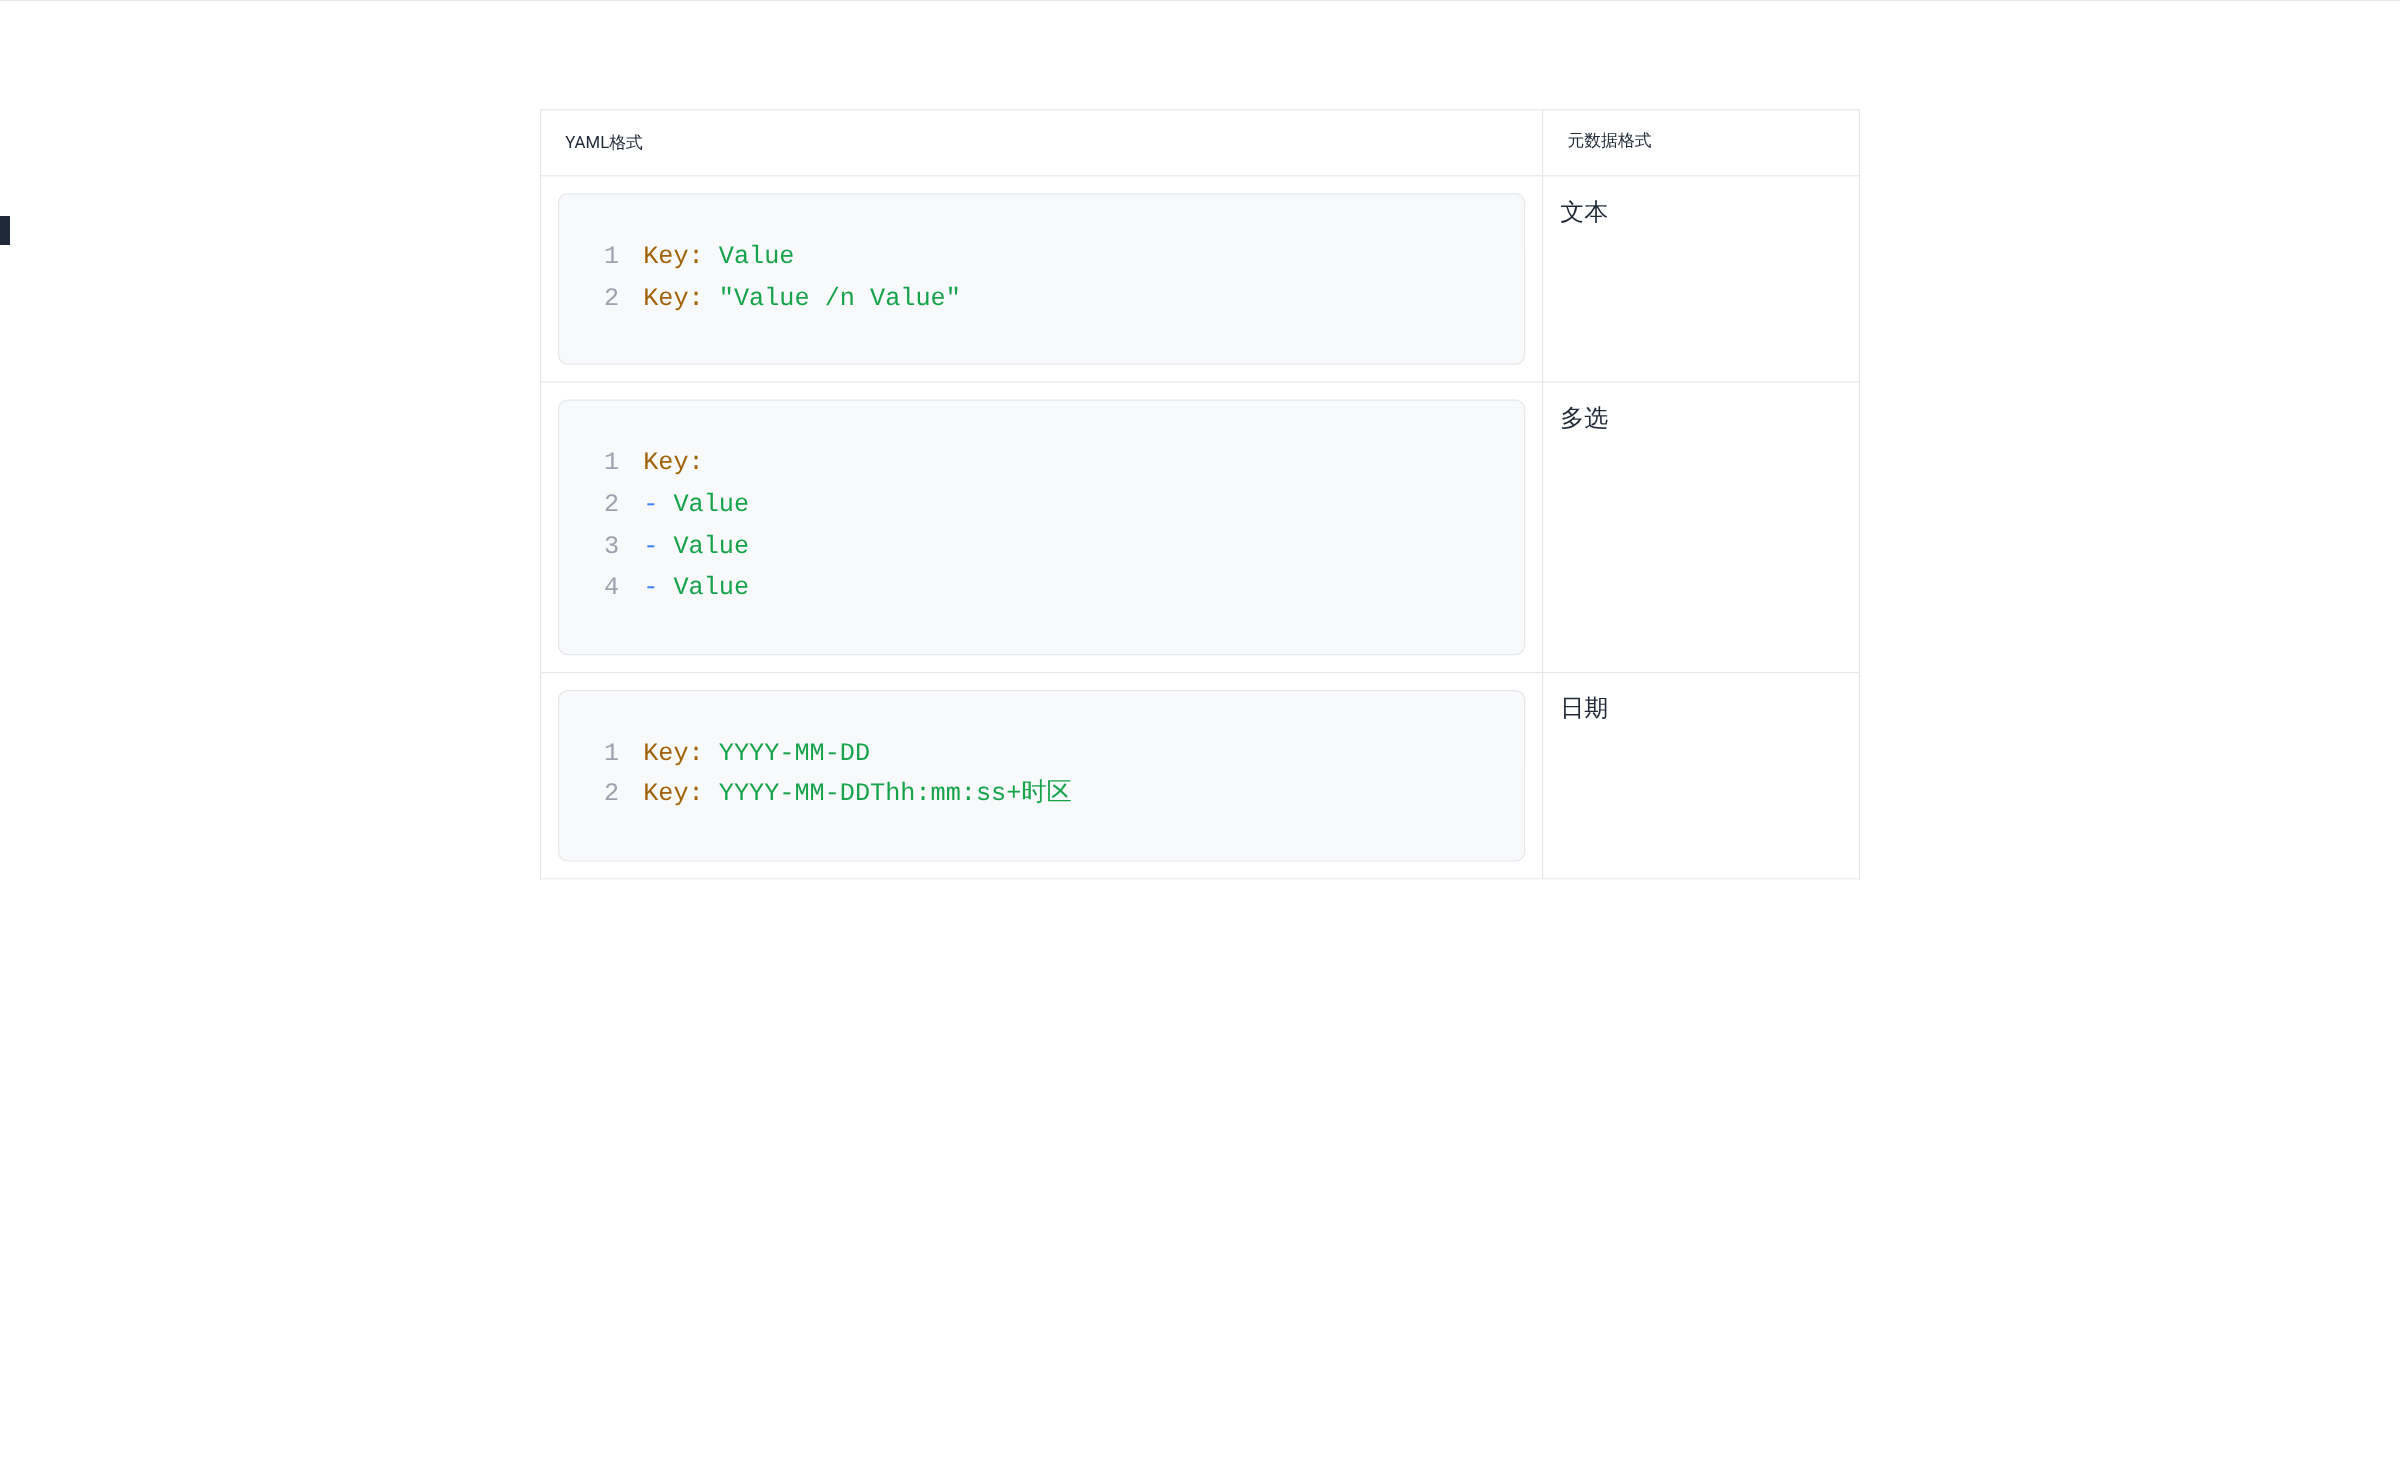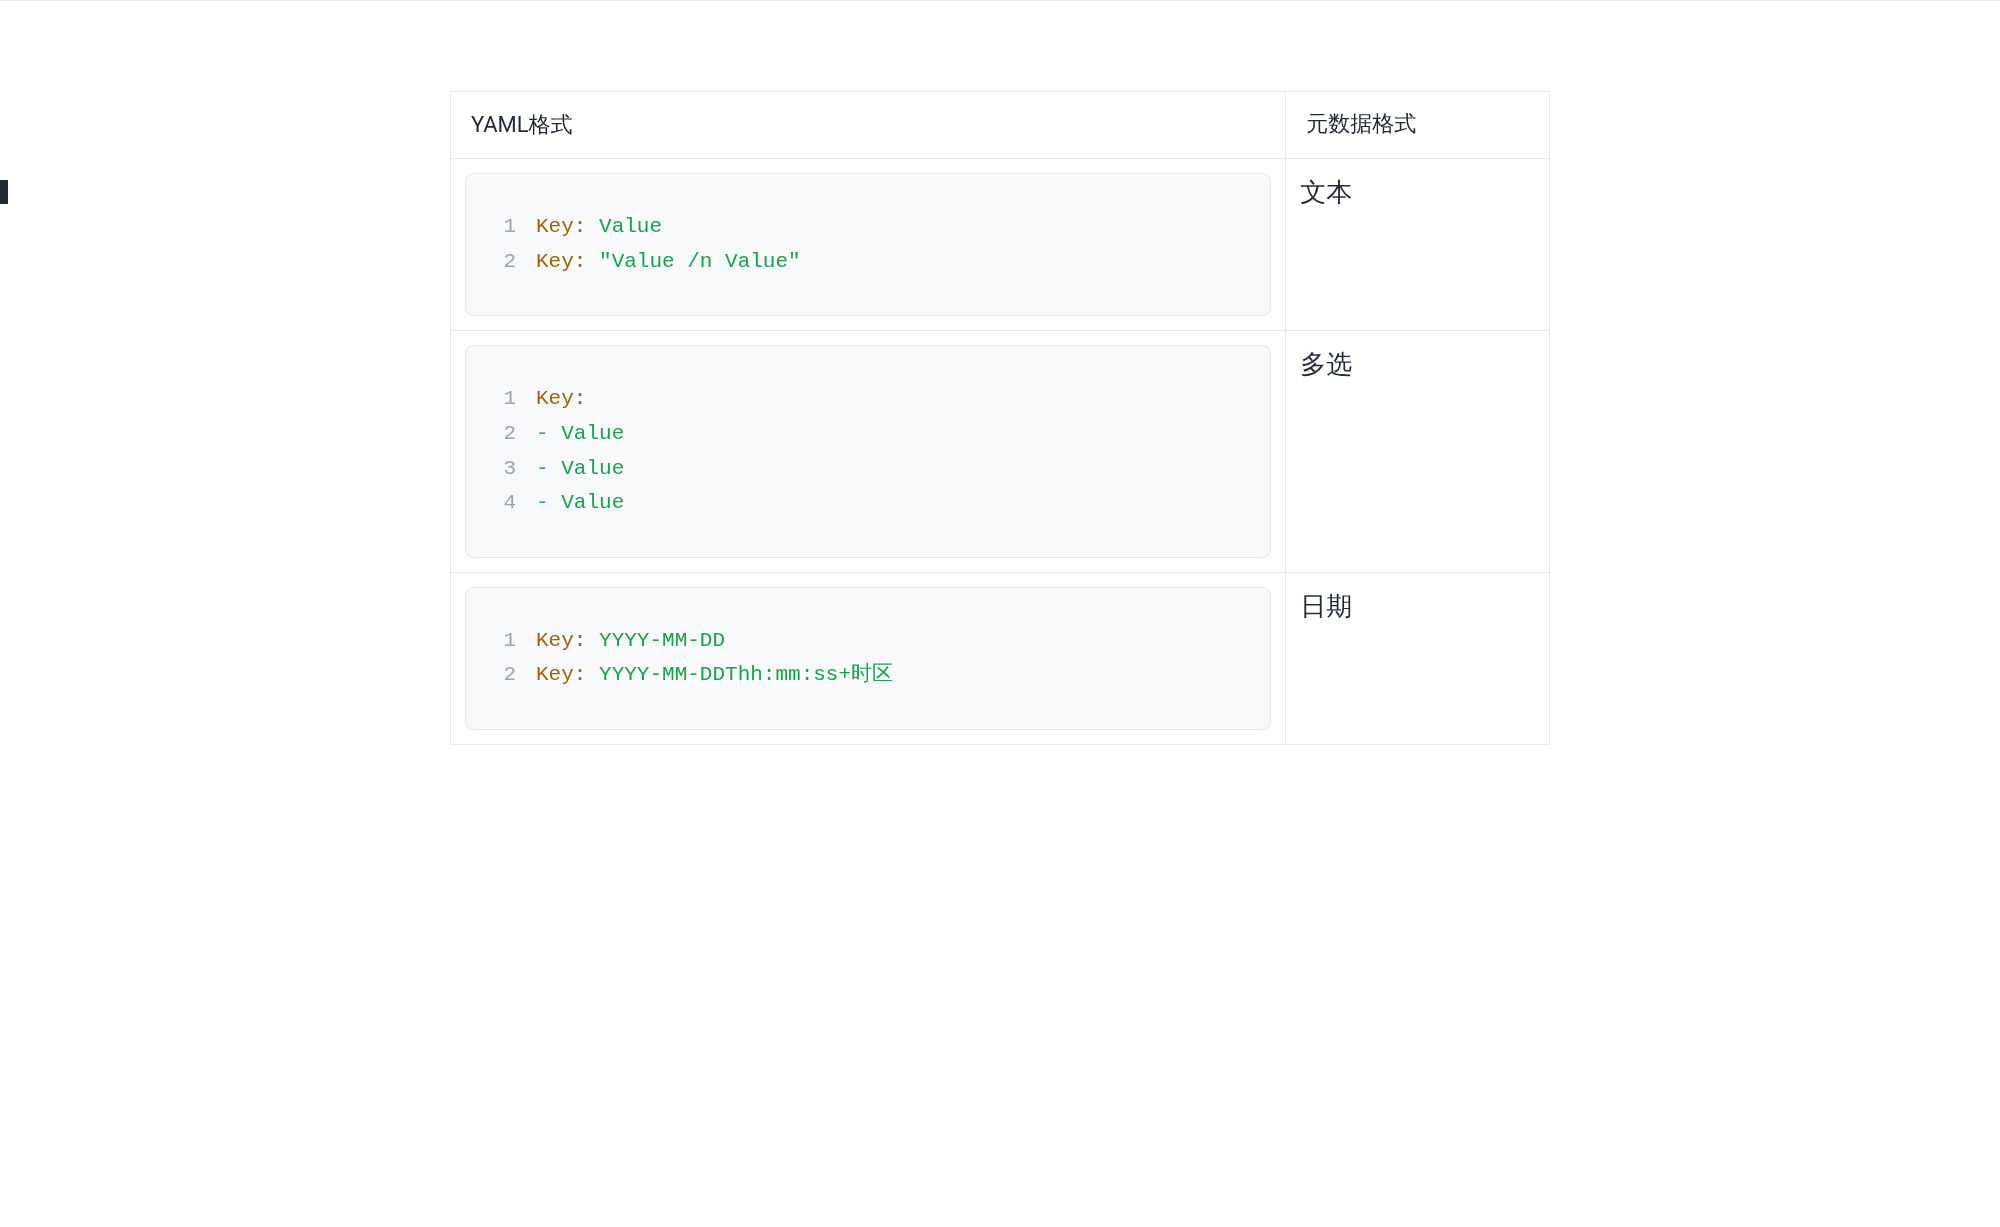--- a/index.html
+++ b/index.html
@@ -19,37 +19,37 @@
     padding-top: 90px;
   }
   .format-table {
     width: 100%;
     border-collapse: collapse;
     border: 1px solid #e5e7eb;
   }
   .format-table th {
     text-align: left;
     font-weight: 400;
-    font-size: 22px;
+    font-size: 14px;
     color: #1f2937;
     padding: 18px 20px;
     border: 1px solid #e5e7eb;
     background: #ffffff;
   }
   .format-table td {
     padding: 14px;
     border: 1px solid #e5e7eb;
     vertical-align: top;
   }
   .col-yaml {
     width: 76%;
   }
   .col-meta {
     width: 24%;
-    font-size: 26px;
+    font-size: 20px;
     color: #1f2937;
     padding-top: 16px !important;
   }
   .code-block {
     background: #f8f9fa;
     border: 1px solid #e5e7eb;
     border-radius: 8px;
     padding: 36px 20px 36px 20px;
     font-family: ui-monospace, SFMono-Regular, "SF Mono", Menlo, Consolas, "Liberation Mono", monospace;
     font-size: 21px;

